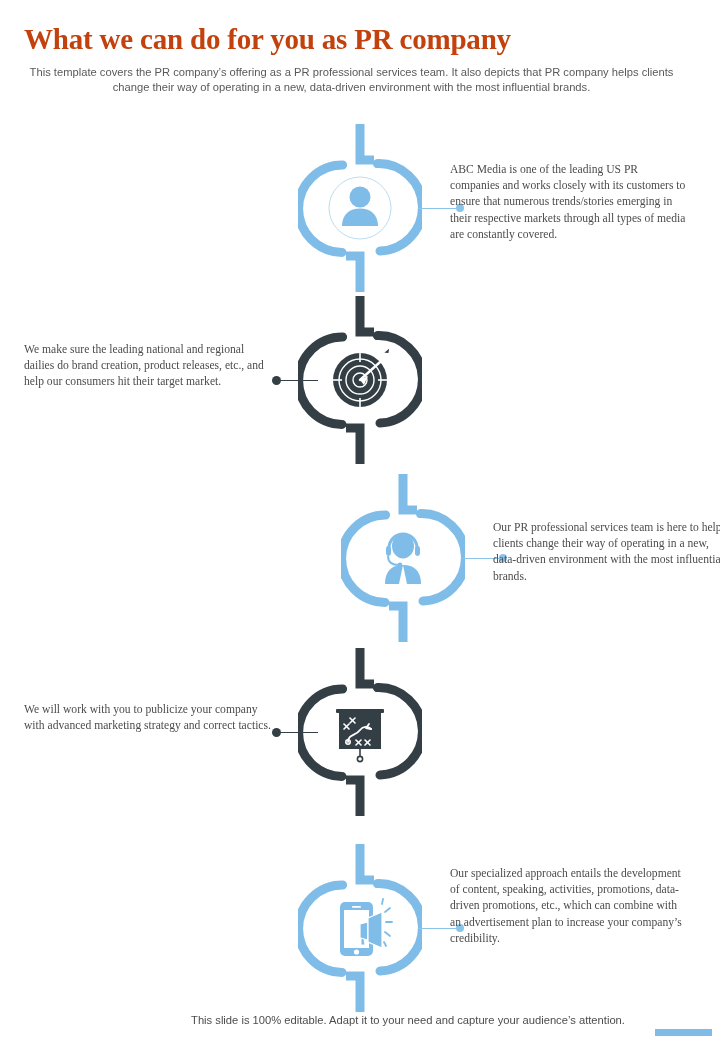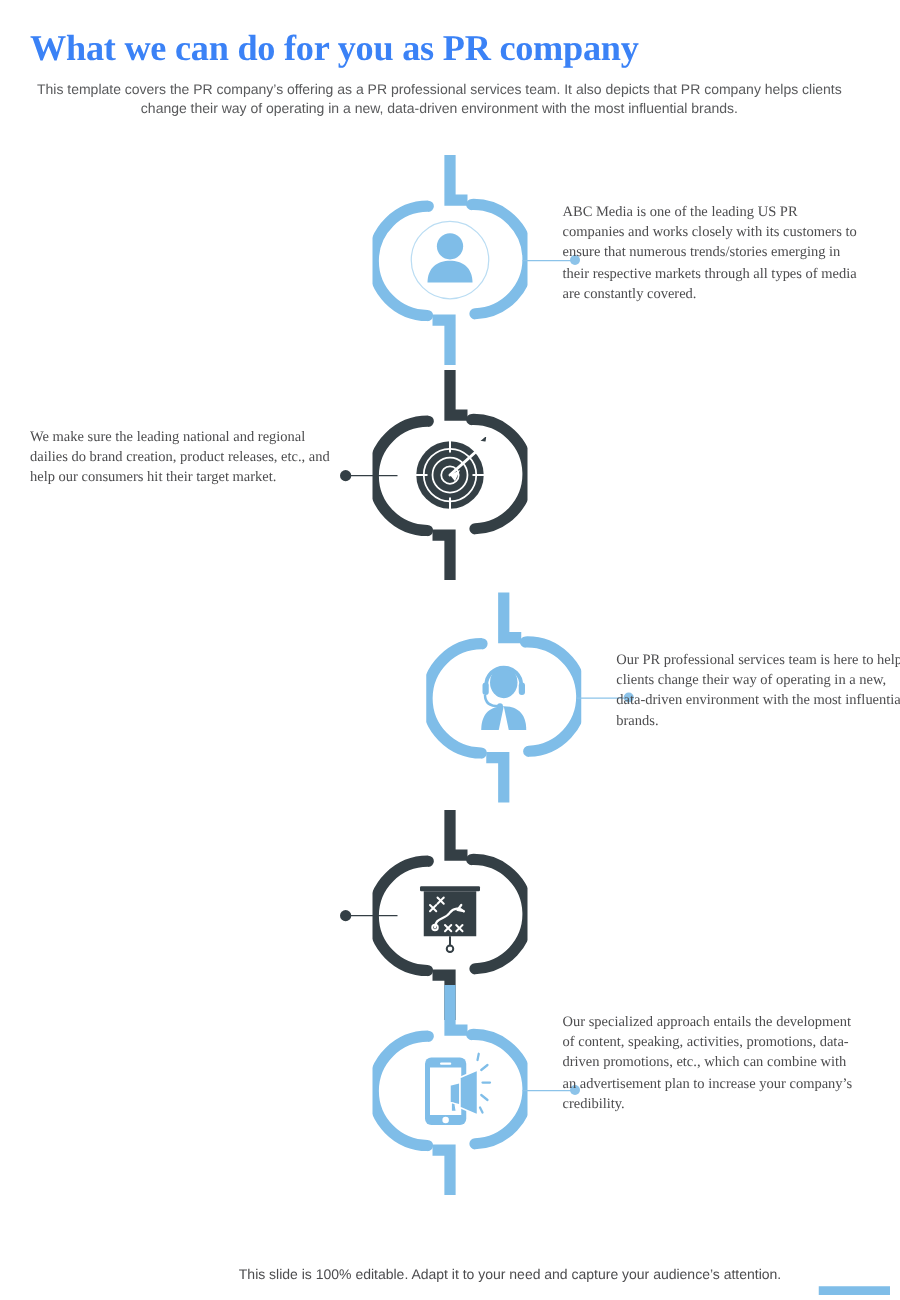--- a/index.html
+++ b/index.html
@@ -17,21 +17,21 @@
     overflow: hidden;
   }
 
   
   .header { position: absolute; left: 24px; top: 22px; width: 672px; }
   .title {
     font-family: "Liberation Serif", serif;
     font-weight: bold;
     font-size: 29px;
     line-height: 34px;
-    color: #3b82f6;
+    color: #c2410c;
     letter-spacing: -0.2px;
   }
   .subtitle {
     margin-top: 9px;
     font-size: 11.2px;
     line-height: 15px;
     color: #58595b;
     width: 655px;
     text-align: center;
   }
@@ -228,23 +228,24 @@
             <line x1="67" y1="96" x2="72" y2="101"></line>
               <line x1="72" y1="96" x2="67" y2="101"></line>
           </g>
         </g>
       </svg>
     </div>
     <div class="connector">
       <div class="conn-line" style="background:#343F45;"></div>
       <div class="conn-dot" style="background:#343F45;"></div>
     </div>
-  </div>
-
-  <div class="row right" style="top:784px;">
+    <div class="copy" style="top:58px;">We will work with you to publicize your company with advanced marketing strategy and correct tactics.</div>
+  </div>
+
+  <div class="row right" style="top:840px;">
     <div class="node">
       <svg width="124" height="176" viewBox="0 0 124 176">
         <path d="M62 4 L62 40 L76 40" fill="none" stroke="#7FBDE8" stroke-width="9"></path>
         <path d="M62 172 L62 136 L48 136" fill="none" stroke="#7FBDE8" stroke-width="9"></path>
         <path d="M79.4 43.6 A 42 42 0 0 1 82 131" fill="none" stroke="#7FBDE8" stroke-width="9" stroke-linecap="round"></path>
         <path d="M44.6 45 A 42 42 0 0 0 44 132.4" fill="none" stroke="#7FBDE8" stroke-width="9" stroke-linecap="round"></path>
 
         <g>
           <rect x="42" y="62" width="33" height="54" rx="5" fill="#7FBDE8"></rect>
           <rect x="46" y="70" width="25" height="38" fill="#ffffff"></rect>

